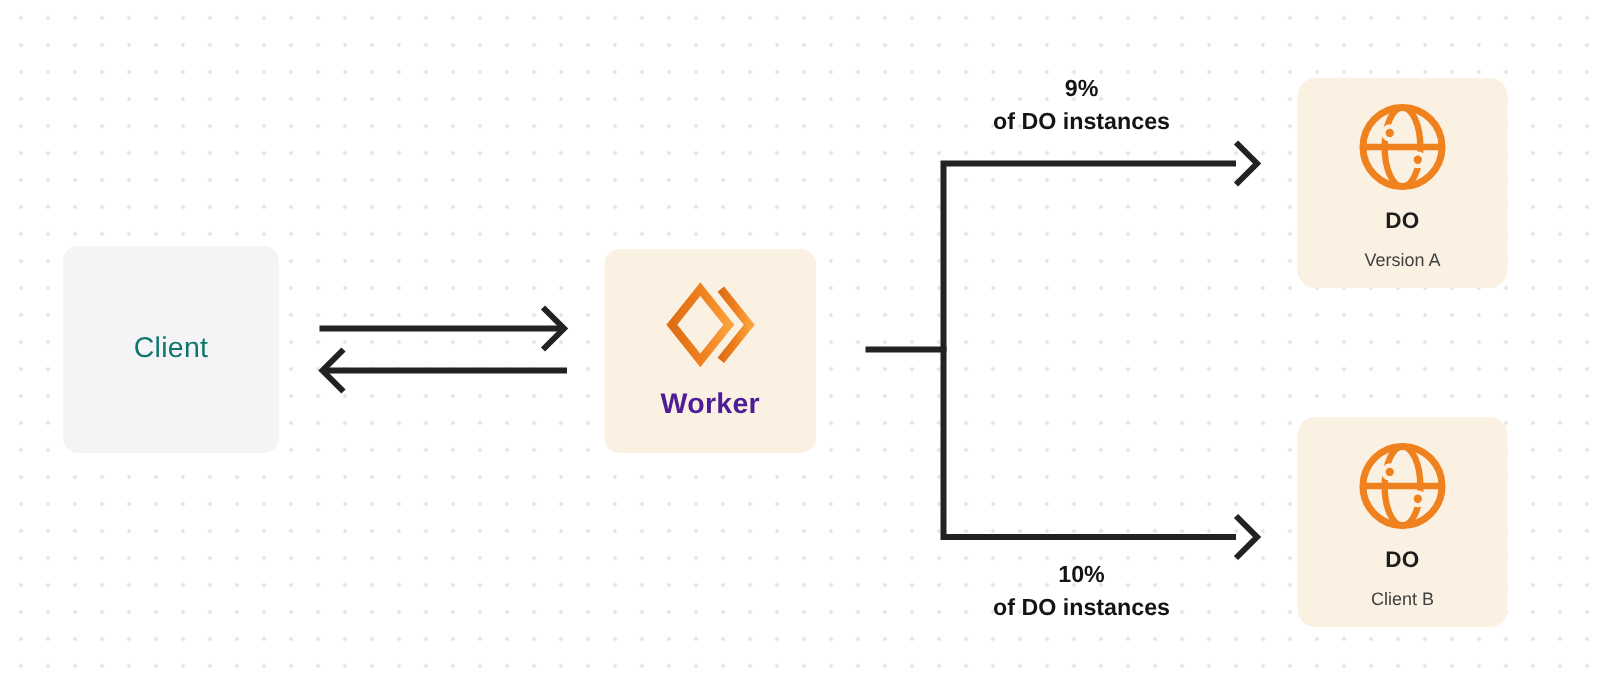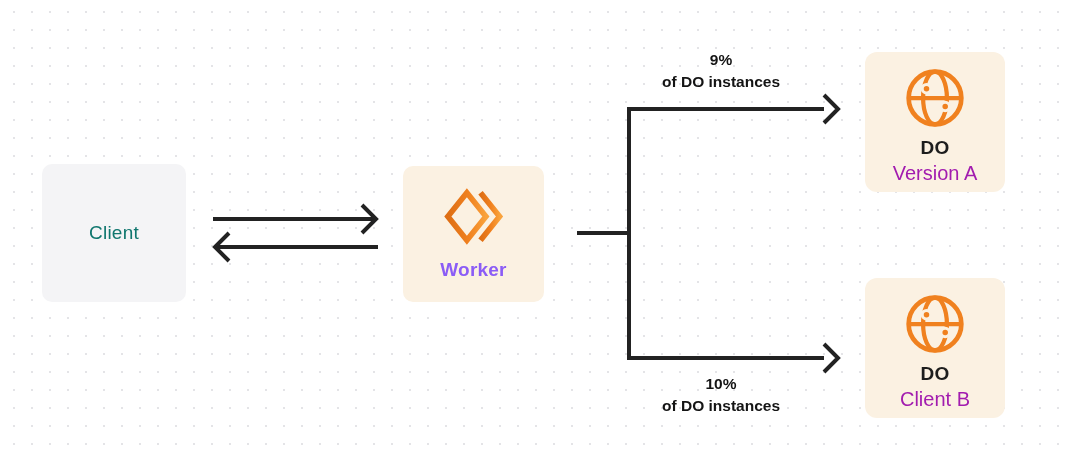--- a/index.html
+++ b/index.html
@@ -46,44 +46,44 @@
   .node-worker {
     left: 403px; top: 166px;
     width: 141px; height: 136px;
     background: #fbf1e2;
     border-radius: 10px;
     gap: 14px;
   }
   .node-worker .node-label {
     font-size: 19px;
     font-weight: 700;
-    color: #8b5cf6;
+    color: #4c1d95;
     letter-spacing: .2px;
   }
   .node-do {
     left: 865px;
     width: 140px; height: 140px;
     background: #fbf1e2;
     border-radius: 12px;
     gap: 6px;
     padding-top: 2px;
   }
   .node-do-a { top: 52px; }
   .node-do-b { top: 278px; }
   .do-title {
-    font-size: 19px;
+    font-size: 15px;
     font-weight: 700;
     color: #1d1d1d;
     line-height: 20px;
     letter-spacing: .2px;
   }
   .do-subtitle {
-    font-size: 20px;
+    font-size: 12px;
     font-weight: 400;
-    color: #a21caf;
+    color: #404040;
     line-height: 19px;
   }
   .edge-label {
     position: absolute;
     left: 571px;
     width: 300px;
     text-align: center;
     font-size: 15.5px;
     font-weight: 700;
     color: #141414;

